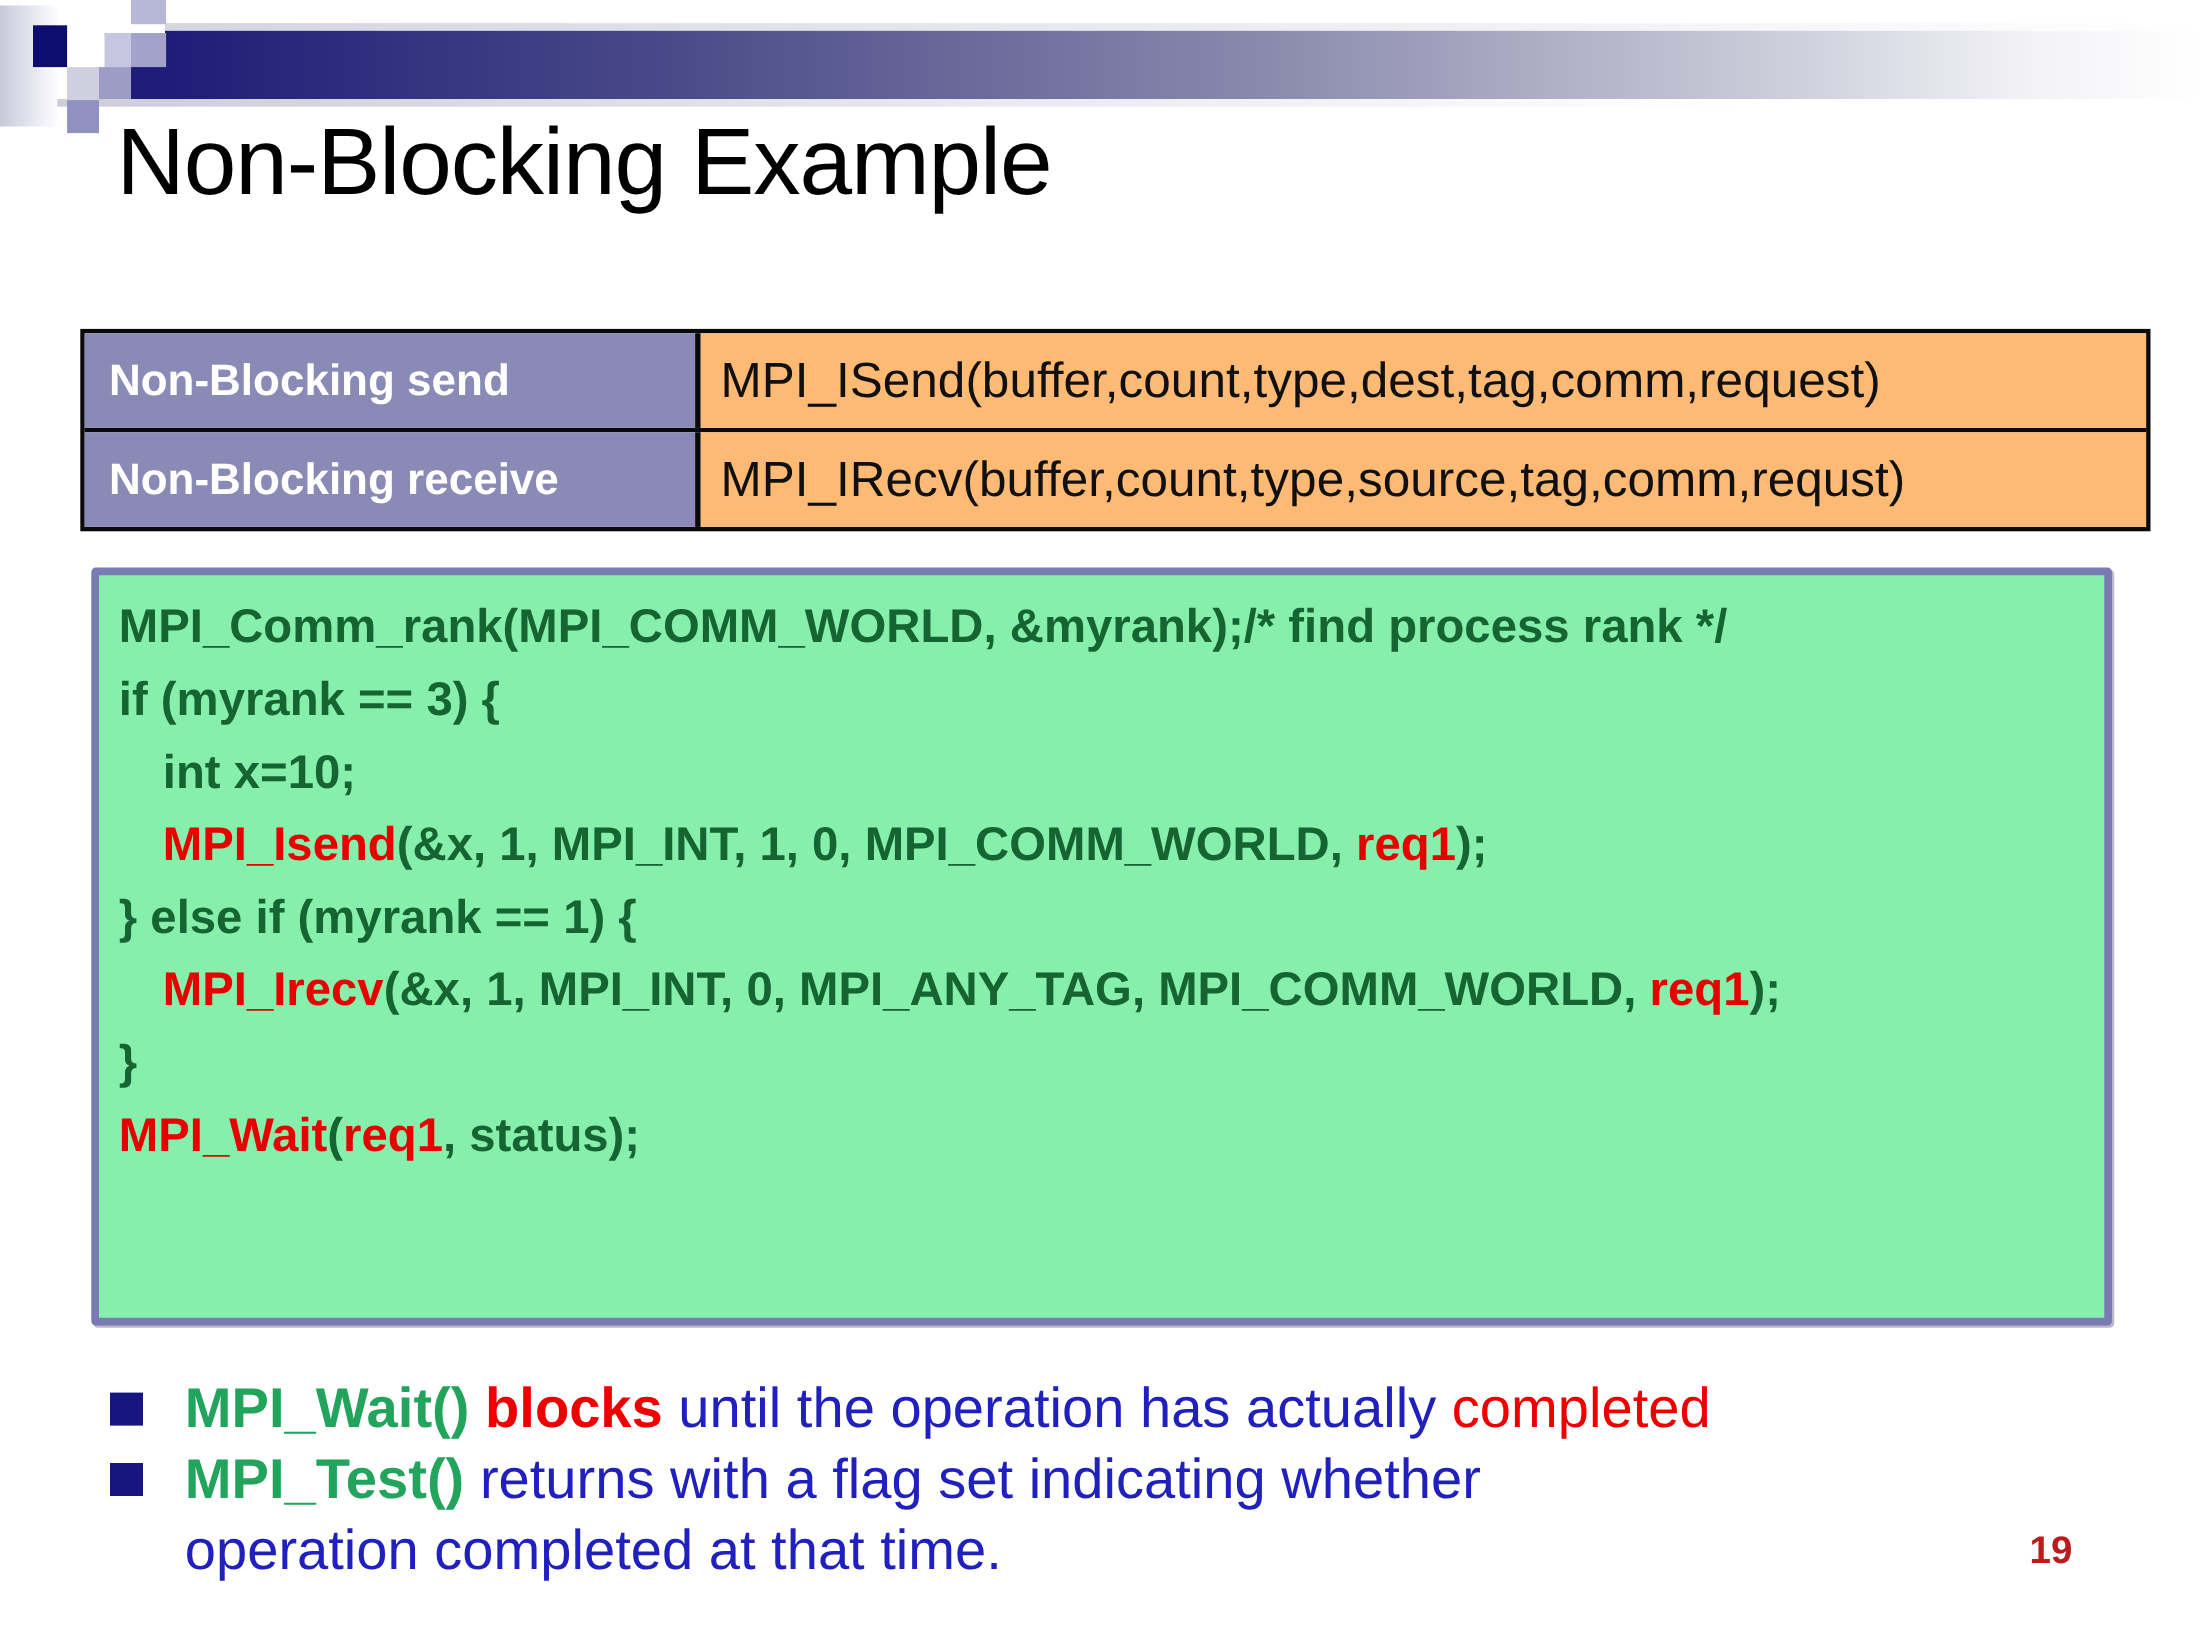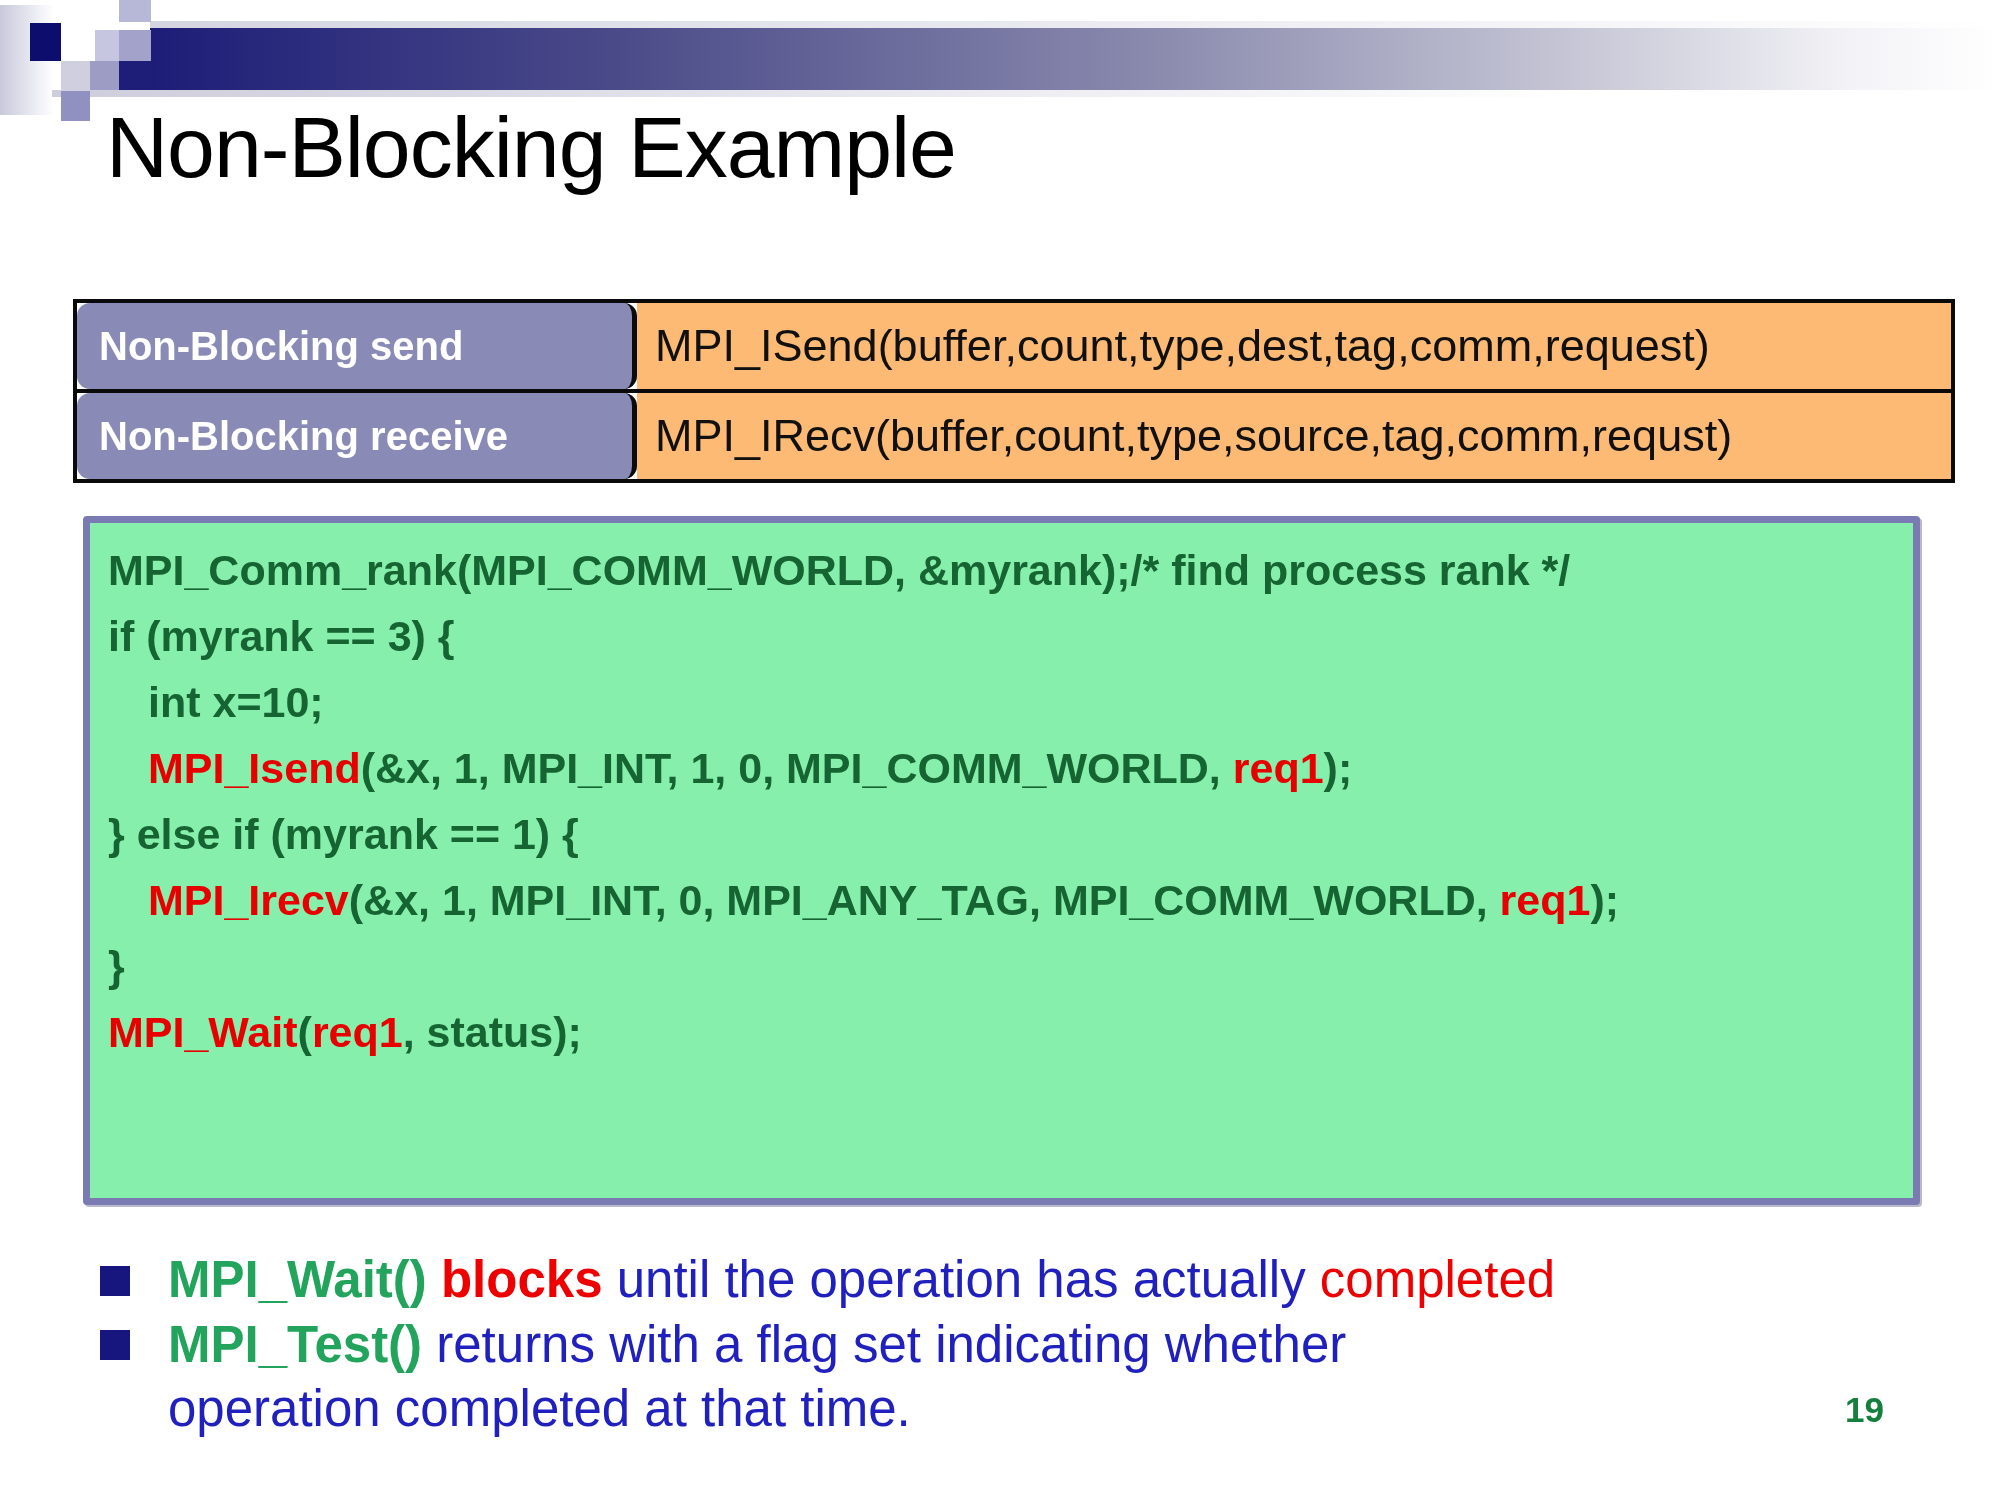--- a/index.html
+++ b/index.html
@@ -30,21 +30,21 @@
   .title{position:absolute;left:106px;top:98px;font-size:86px;color:#000;
     letter-spacing:-1px;white-space:nowrap;}
 
   
   .sig-table{position:absolute;left:73px;top:299px;width:1882px;
     border:4px solid #0a0a0a;box-sizing:border-box;}
   .sig-row{display:flex;height:86px;}
   .sig-row.first{border-bottom:4px solid #0a0a0a;}
   .sig-label{width:560px;flex:0 0 560px;background:#8a8ab6;color:#ffffff;
     font-weight:bold;font-size:40px;display:flex;align-items:center;
-    padding-left:22px;box-sizing:border-box;border-right:5px solid #0a0a0a;border-radius:13px;}
+    padding-left:22px;box-sizing:border-box;border-right:5px solid #0a0a0a;}
   .sig-value{flex:1;background:#fdba74;color:#101010;font-size:45px;
     display:flex;align-items:center;padding-left:18px;box-sizing:border-box;
     white-space:nowrap;letter-spacing:0;}
 
   
   .code-box{position:absolute;left:83px;top:516px;width:1837px;height:689px;
     background:#86efac;border:7px solid #7b7bb4;border-radius:4px;
     box-sizing:border-box;padding:14px 0 0 18px;box-shadow:2px 2px 0 #b9b9c9;}
   .code-line{font-weight:bold;font-size:43px;line-height:66px;white-space:nowrap;}
   .code-line.ind{padding-left:40px;}
@@ -60,21 +60,21 @@
   .bt1{top:1250px;}
   .bt2{top:1315px;}
   .bt3{top:1379px;}
   .g-bold{color:#22a45c;font-weight:bold;}
   .r-bold{color:#ee0000;font-weight:bold;}
   .b-txt{color:#2020bf;}
   .r-txt{color:#ee0000;}
 
   
   .page-num{position:absolute;left:1845px;top:1390px;font-size:35px;
-    font-weight:bold;color:#15803d;}
+    font-weight:bold;color:#b91c1c;}
 </style>
 </head>
 <body>
 
 <div class="stripe-top"></div>
 <div class="band-main"></div>
 <div class="band-step"></div>
 <div class="stripe-bottom"></div>
 <div class="strip-left"></div>
 <div class="sq sq-navy"></div>

